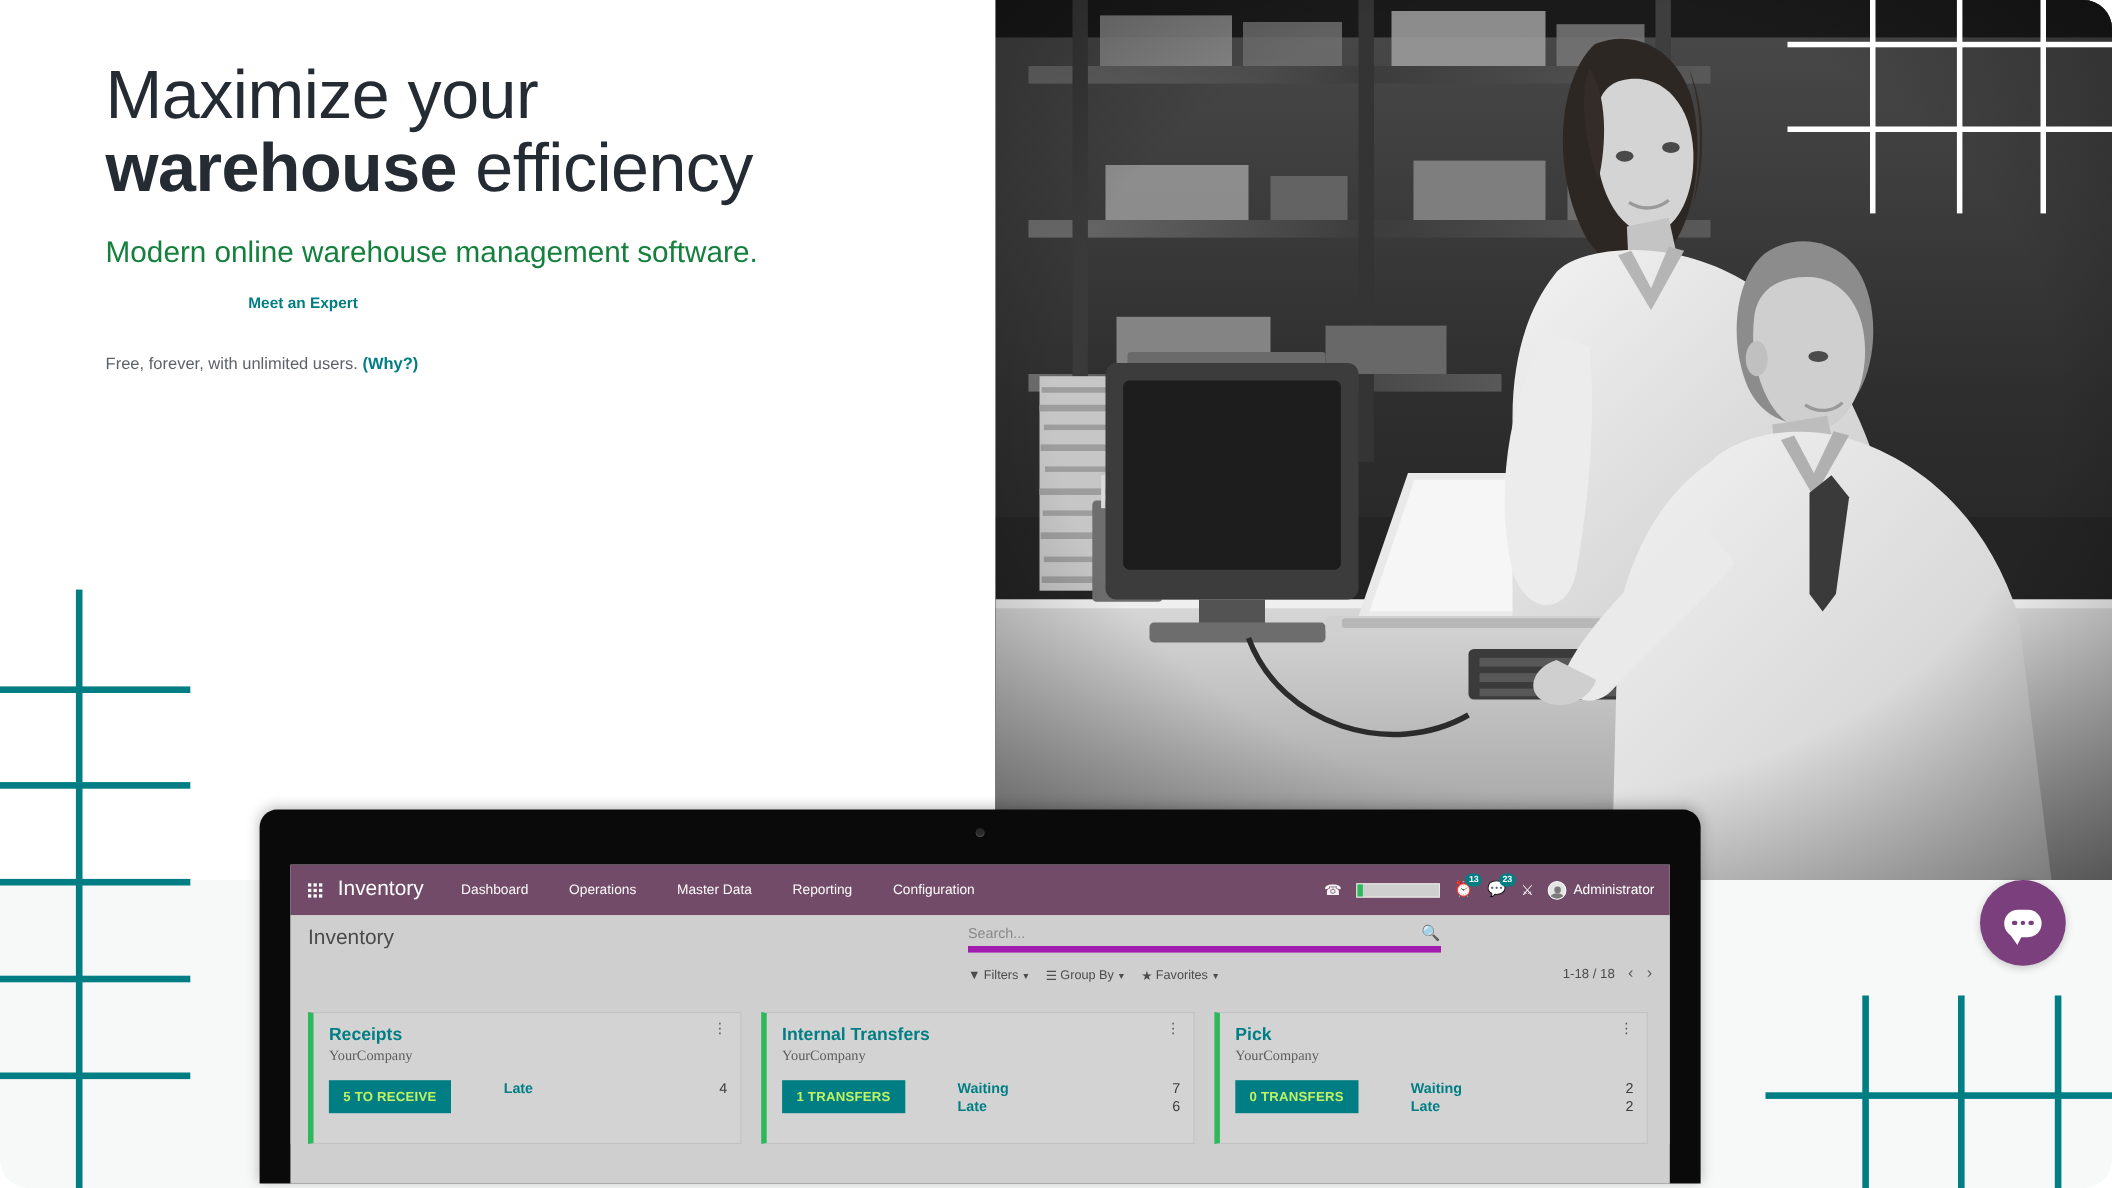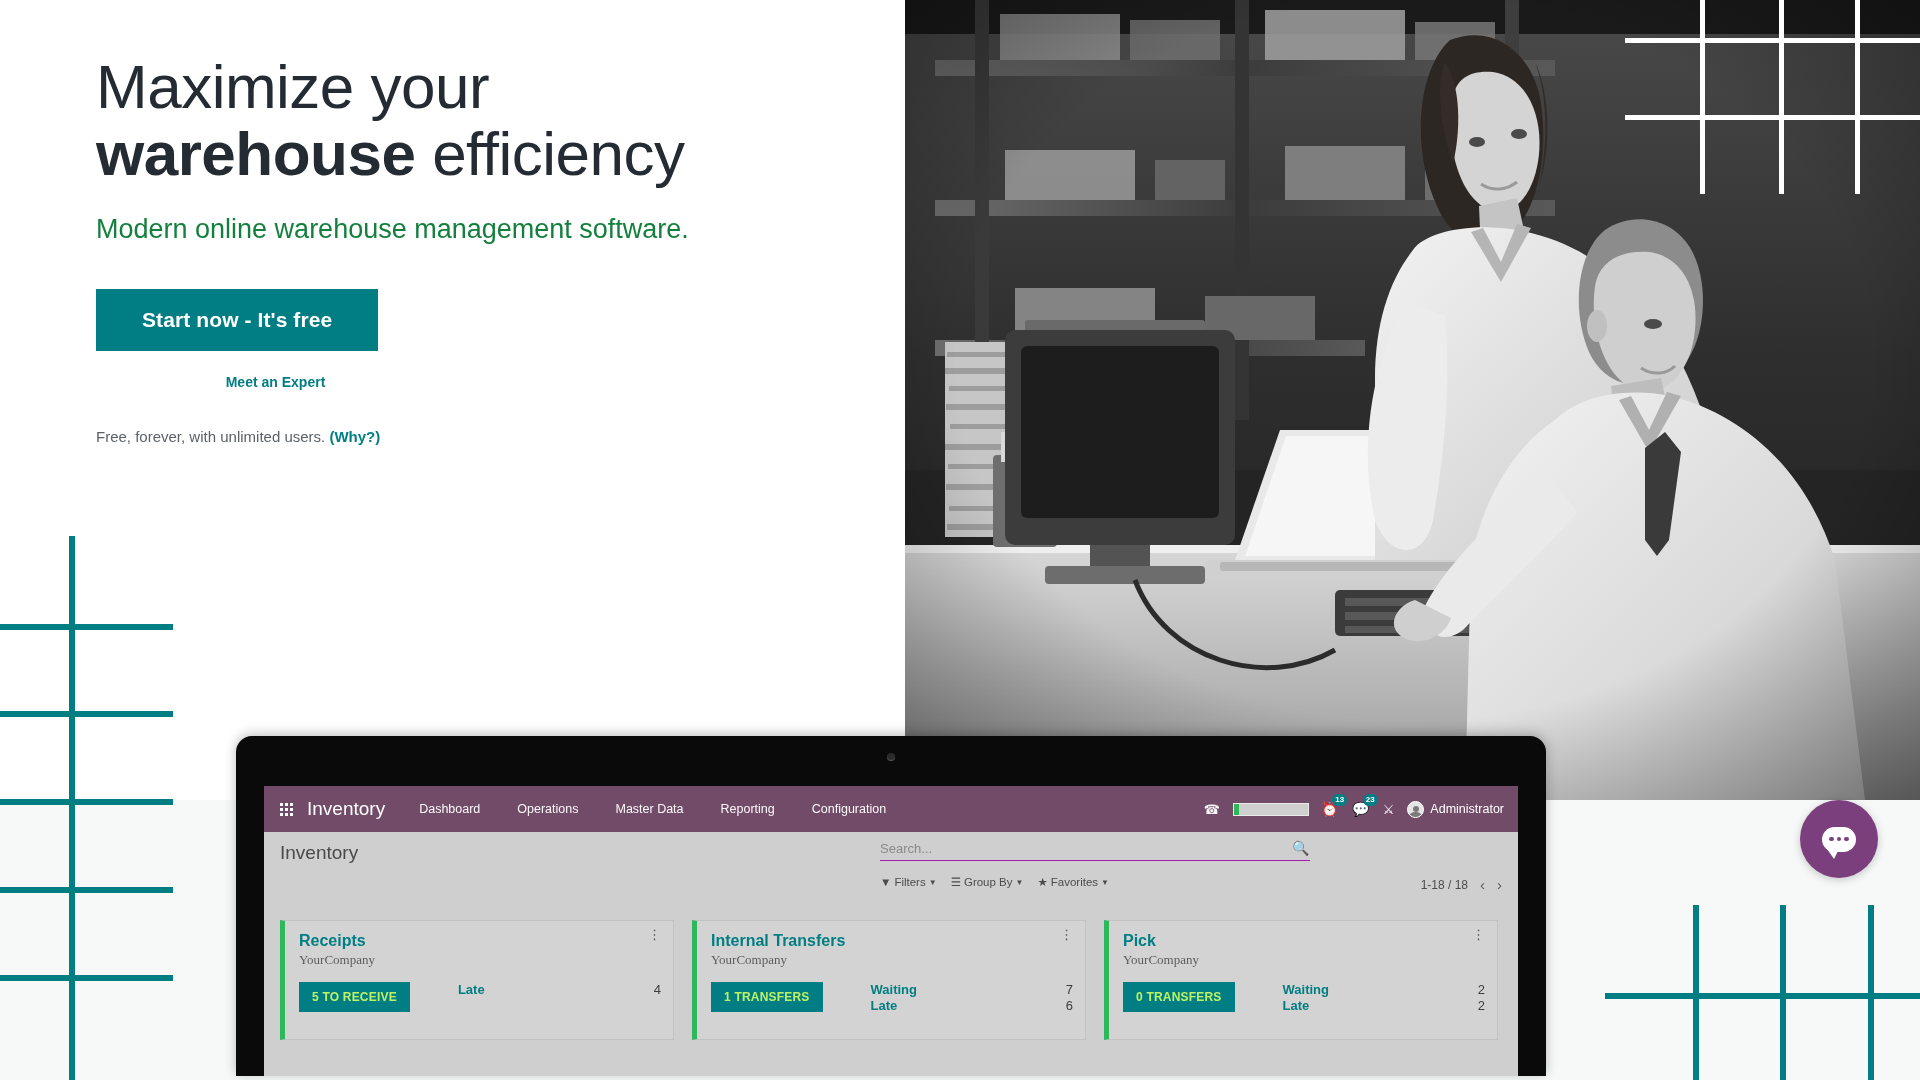--- a/index.html
+++ b/index.html
@@ -12,20 +12,21 @@
     font-family: "Liberation Sans", sans-serif;
     background: #ffffff;
   }
 
   #page {
     position: relative;
     width: 1920px;
     height: 1080px;
     overflow: hidden;
     background: #ffffff;
+    border-radius: 26px;
   }
 
   
   .bg-upper {
     position: absolute;
     left: 0; top: 0;
     width: 1920px; height: 800px;
     background: #ffffff;
   }
   .bg-lower {
@@ -250,21 +251,21 @@
     font-weight: 400;
   }
   .searchbox {
     position: absolute;
     left: 616px; top: 8px;
     width: 430px;
   }
   .search-input-row {
     display: flex;
     align-items: flex-end;
-    border-bottom: 1px solid #a21caf;
+    border-bottom: 6px solid #a21caf;
     padding-bottom: 4px;
   }
   .search-input {
     flex: 1;
     background: transparent;
     border: none;
     outline: none;
     font-size: 13px;
     color: #6d6d6d;
     font-family: "Liberation Sans", sans-serif;
@@ -582,21 +583,20 @@
     <div class="tg-h" style="left:45px; top:133px; width:315px;"></div>
   </div>
 
   <div class="hero-copy">
     <h1 class="hero-title">
       <span>Maximize your</span><br>
       <span class="bold">warehouse</span><span> efficiency</span>
     </h1>
     <p class="hero-sub">Modern online warehouse management software.</p>
 
-    <button class="btn-primary">Start now - It's free</button>
 
     <div class="btn-secondary-wrap">
       <a class="btn-secondary" href="#">Meet an Expert</a>
     </div>
 
     <p class="free-note"><span>Free, forever, with unlimited users. </span><a class="why" href="#">(Why?)</a></p>
   </div>
 
   <div class="laptop">
     <span class="webcam"></span>

